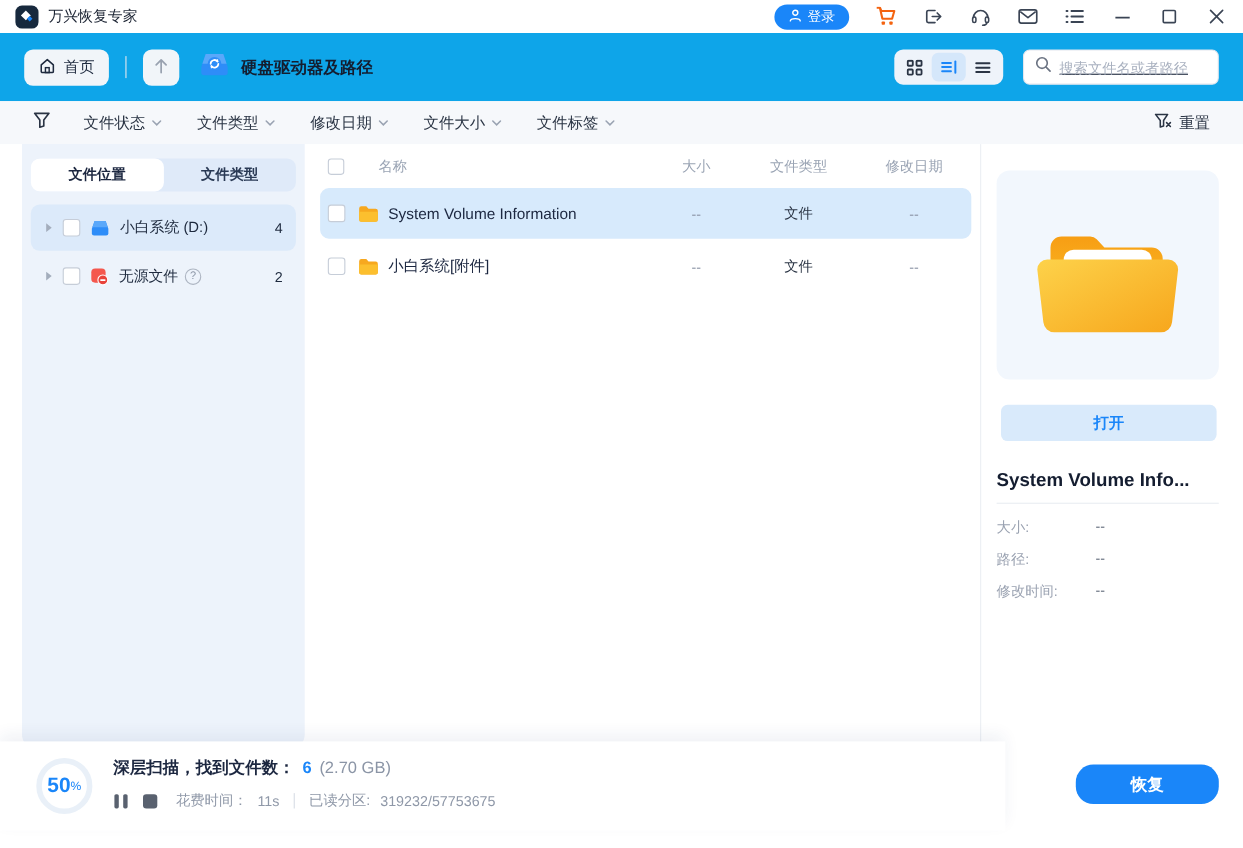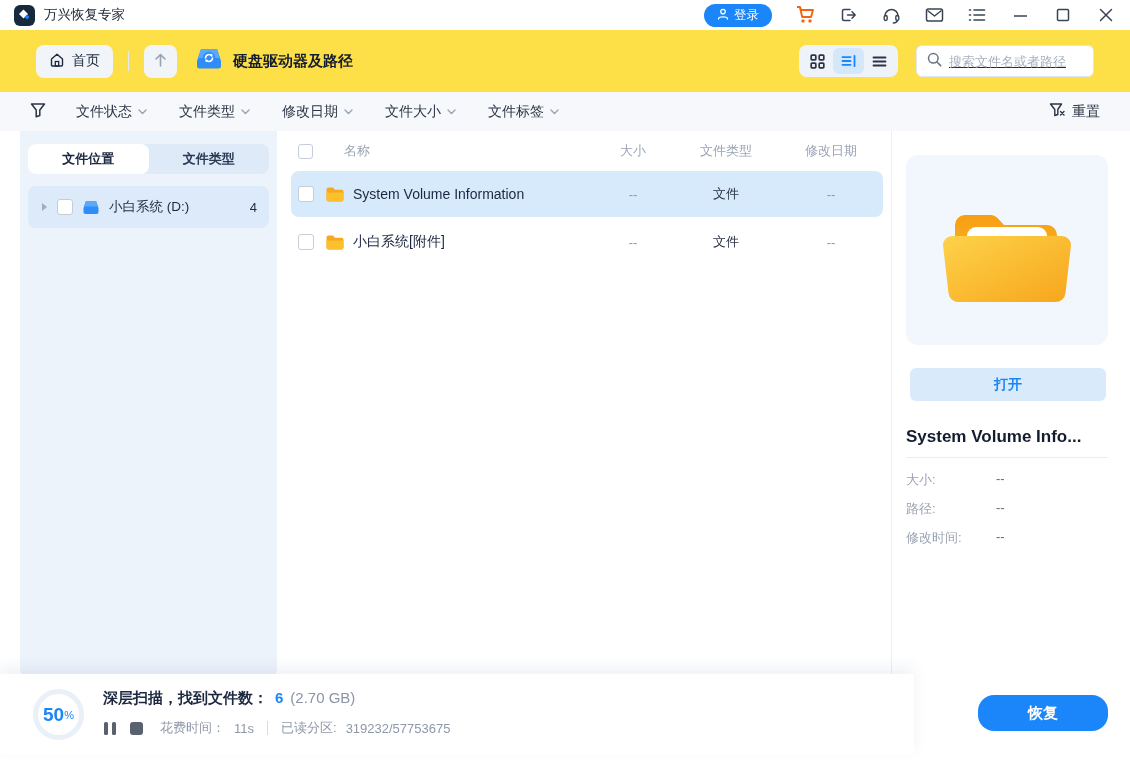--- a/index.html
+++ b/index.html
@@ -9,21 +9,21 @@
 
   
   .titlebar { position:absolute; left:0; top:0; width:1130px; height:30px; display:flex; align-items:center; padding:0 14px; }
   .logo { width:21px; height:21px; border-radius:6px; background:#17293d; display:flex; align-items:center; justify-content:center; }
   .app-title { margin-left:9px; font-size:13.5px; font-weight:500; color:#1c2433; }
   .titlebar-right { margin-left:auto; display:flex; align-items:center; gap:23px; }
   .login-btn { display:flex; align-items:center; gap:5px; background:#1a86f9; color:#fff; border:none; border-radius:13px; height:23px; padding:0 13px; font-size:12.5px; cursor:pointer; font-family:inherit; }
   .tb-icon { width:20px; height:20px; display:flex; align-items:center; justify-content:center; cursor:pointer; }
 
   
-  .toolbar { position:absolute; left:0; top:30px; width:1130px; height:62px; display:flex; align-items:center; padding:0 36px; background:#fde047; }
+  .toolbar { position:absolute; left:0; top:30px; width:1130px; height:62px; display:flex; align-items:center; padding:0 22px; background:#0ea5e9; }
   .home-btn { display:flex; align-items:center; gap:7px; background:#f1f5f9; border:none; border-radius:8px; height:33px; padding:0 13px; font-size:14px; color:#1e2a3e; cursor:pointer; font-family:inherit; }
   .tb-divider { width:1px; height:20px; background:#e4e8ef; margin:0 15px; }
   .up-btn { width:33px; height:33px; background:#f1f5f9; border:none; border-radius:8px; display:flex; align-items:center; justify-content:center; cursor:pointer; }
   .page-icon { margin-left:17px; }
   .page-title { margin-left:9px; font-size:15px; font-weight:700; color:#141d30; }
   .toolbar-right { margin-left:auto; display:flex; align-items:center; gap:18px;text-decoration:underline; }
   .view-group { display:flex; align-items:center; background:#eef3fa; border-radius:8px; padding:3px; }
   .view-btn { width:31px; height:26px; display:flex; align-items:center; justify-content:center; border-radius:6px; cursor:pointer; }
   .view-btn.active { background:#d5e7fa; }
   .search-box { display:flex; align-items:center; width:178px; height:32px; background:#fff; border:1px solid #e1e6ee; border-radius:6px; padding:0 10px; gap:7px; }
@@ -307,20 +307,34 @@
       <span style="margin-left:9px; display:flex;">
         <svg width="18" height="15" viewBox="0 0 18 15">
             <path d="M4 1 h10 l2.5 7 v4 a2 2 0 0 1 -2 2 h-11 a2 2 0 0 1 -2 -2 v-4 Z" fill="#2e8df8"></path>
             <path d="M4 1 h10 l2 5.5 H2 Z" fill="#5aa8fa"></path>
           </svg>
       </span>
       <span class="tree-label">小白系统 (D:)</span>
       <span class="tree-count">4</span>
     </div>
 
+    <div class="tree-item" style="top:101px; height:38px;">
+      <span class="caret-right"></span>
+      <span class="checkbox"></span>
+      <span style="margin-left:9px; display:flex; position:relative;">
+        <svg width="17" height="17" viewBox="0 0 17 17">
+            <rect x="1" y="1" width="13" height="13" rx="3.5" fill="#f4574d"></rect>
+            <circle cx="11.5" cy="11.5" r="4.5" fill="#e8423a" stroke="#ffffff" stroke-width="1"></circle>
+            <rect x="9" y="10.8" width="5" height="1.6" rx="0.8" fill="#ffffff"></rect>
+          </svg>
+      </span>
+      <span class="tree-label">无源文件</span>
+      <span class="help-circle">?</span>
+      <span class="tree-count">2</span>
+    </div>
   </div>
 
   <div class="table-area">
     <div class="thead">
       <span class="checkbox"></span>
       <span class="th-name">名称</span>
       <span class="th-col" style="left:342px;">大小</span>
       <span class="th-col" style="left:435px;">文件类型</span>
       <span class="th-col" style="left:540px;">修改日期</span>
     </div>

